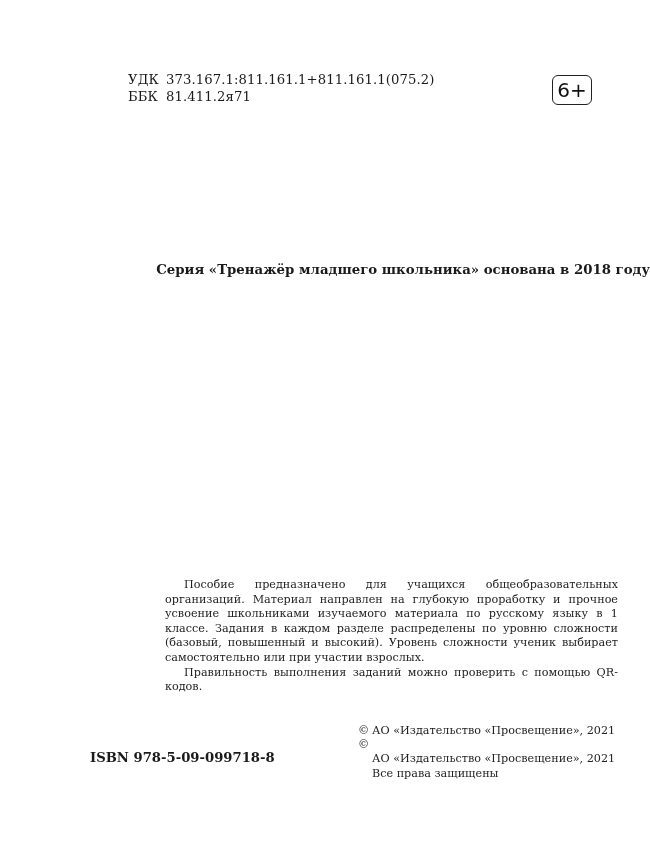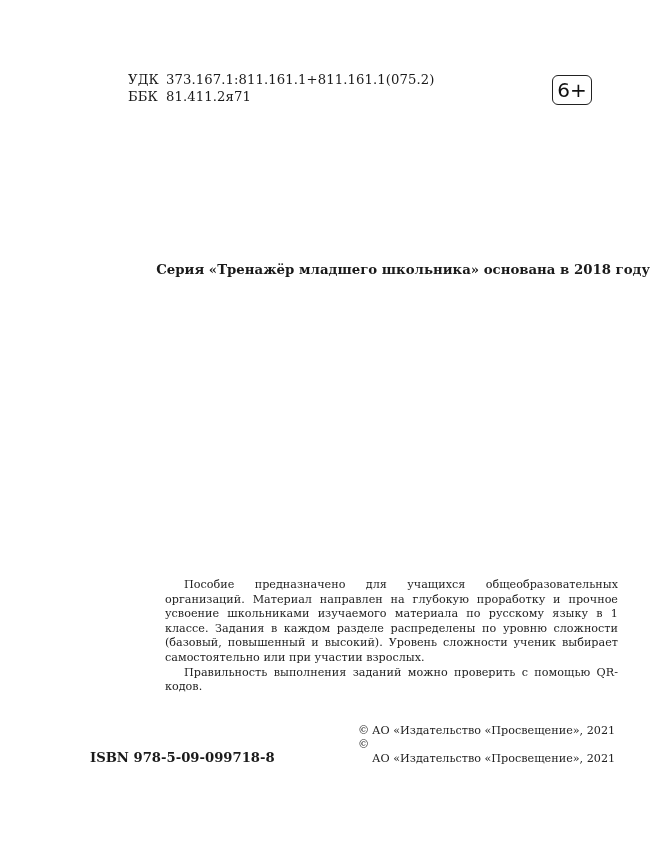--- a/index.html
+++ b/index.html
@@ -156,15 +156,19 @@
       <span class="copy-sym">©</span>
       <span>АО «Издательство «Просвещение», 2021</span>
     </div>
     <div class="copyright-row">
       <span class="copy-sym">©</span>
     </div>
     <div class="copyright-row">
       <span class="copy-indent"></span>
       <span>АО «Издательство «Просвещение», 2021</span>
     </div>
+    <div class="copyright-row">
+      <span class="copy-indent"></span>
+      <span>Все права защищены</span>
+    </div>
   </div>
 
 </div>
 
 </body></html>

